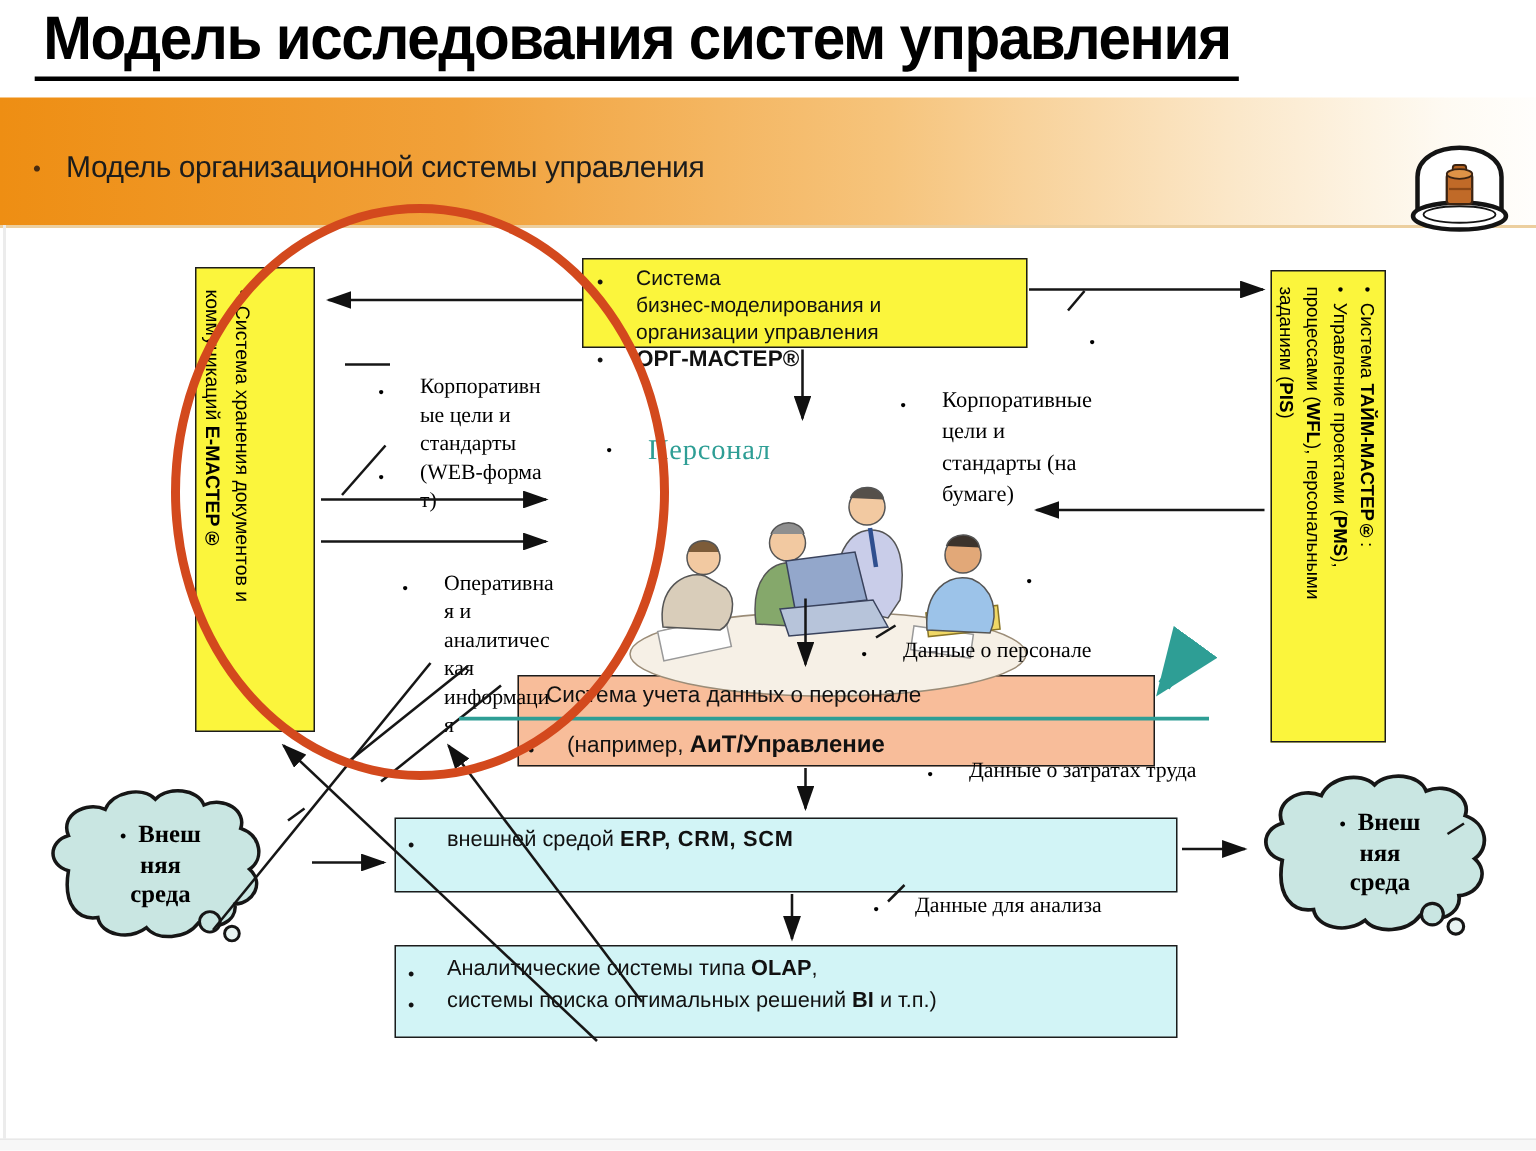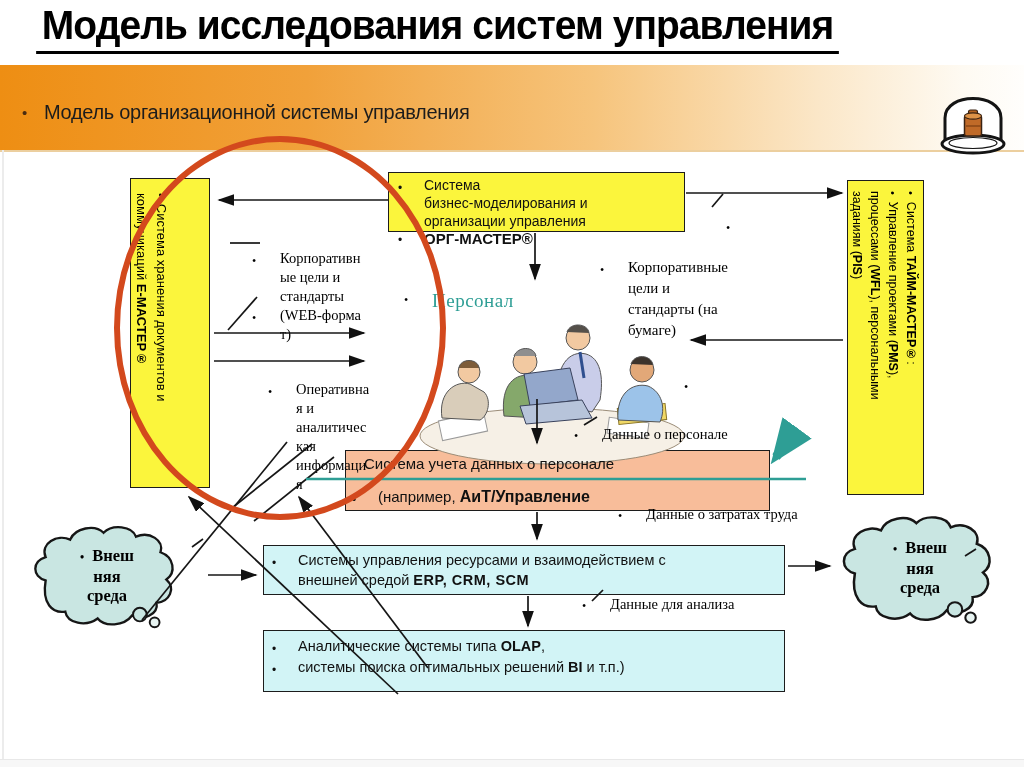--- a/index.html
+++ b/index.html
@@ -1,21 +1,21 @@
 <!DOCTYPE html>
 <html><head>
 <meta charset="utf-8">
 <style>
   html,body{margin:0;padding:0;}
   body{width:1024px;height:767px;position:relative;overflow:hidden;background:#fff;
        font-family:"Liberation Sans",sans-serif;color:#111;}
   .abs{position:absolute;}
 
   
-  .title-wrap{left:13px;top:2px;width:849px;text-align:center;z-index:2;}
+  .title-wrap{left:0;top:2px;width:849px;text-align:center;z-index:2;}
   .title{display:inline-block;font-size:41px;font-weight:700;letter-spacing:-1px;
          color:#000;border-bottom:3px solid #000;padding:0 6px 2px 6px;
          transform:scaleX(.95);transform-origin:center;white-space:nowrap;}
   .band{left:0;top:65px;width:1024px;height:85px;z-index:1;
         background:linear-gradient(90deg,#EE8E13 0%,#F1A13A 30%,#F6C47C 58%,#FBE7C8 80%,#FEFAF2 94%,#FFFEFC 100%);
         border-bottom:2px solid #eccf9f;}
   .subtitle{left:22px;top:101px;z-index:3;display:flex;align-items:flex-start;}
   .subtitle .sb{color:#4a2c10;font-size:15px;width:22px;padding-top:3px;}
   .subtitle .st{font-size:20px;font-weight:400;color:#1c1c1c;letter-spacing:-.3px;}
   .left-line{left:2px;top:150px;width:2px;height:612px;background:#ececec;z-index:1;}
@@ -114,21 +114,20 @@
   <span class="b">•</span>
   <span>
     <span class="ln"><span>(например, </span><span class="bold" style="font-size:16px;">АиТ/Управление</span></span>
   </span>
 </div>
 
 <div class="abs box blue" style="left:263px;top:545px;width:522px;height:50px;"></div>
 <div class="abs btxt" style="left:272px;top:550px;font-size:14.5px;line-height:20px;">
   <span class="b">•</span>
   <span>
-    <span class="ln">Системы управления ресурсами и взаимодействием с</span>
     <span class="ln"><span>внешней средой </span><span class="bold" style="letter-spacing:.5px;margin-top:28px;">ERP, CRM, SCM</span></span>
   </span>
 </div>
 
 <div class="abs box blue" style="left:263px;top:630px;width:522px;height:62px;"></div>
 <div class="abs btxt" style="left:272px;top:636px;font-size:14.5px;line-height:21px;">
   <span class="b"><span>•</span><br><span>•</span></span>
   <span>
     <span class="ln"><span>Аналитические системы типа </span><span class="bold">OLAP</span><span>,</span></span>
     <span class="ln"><span>системы поиска оптимальных решений </span><span class="bold">BI</span><span> и т.п.)</span></span>

